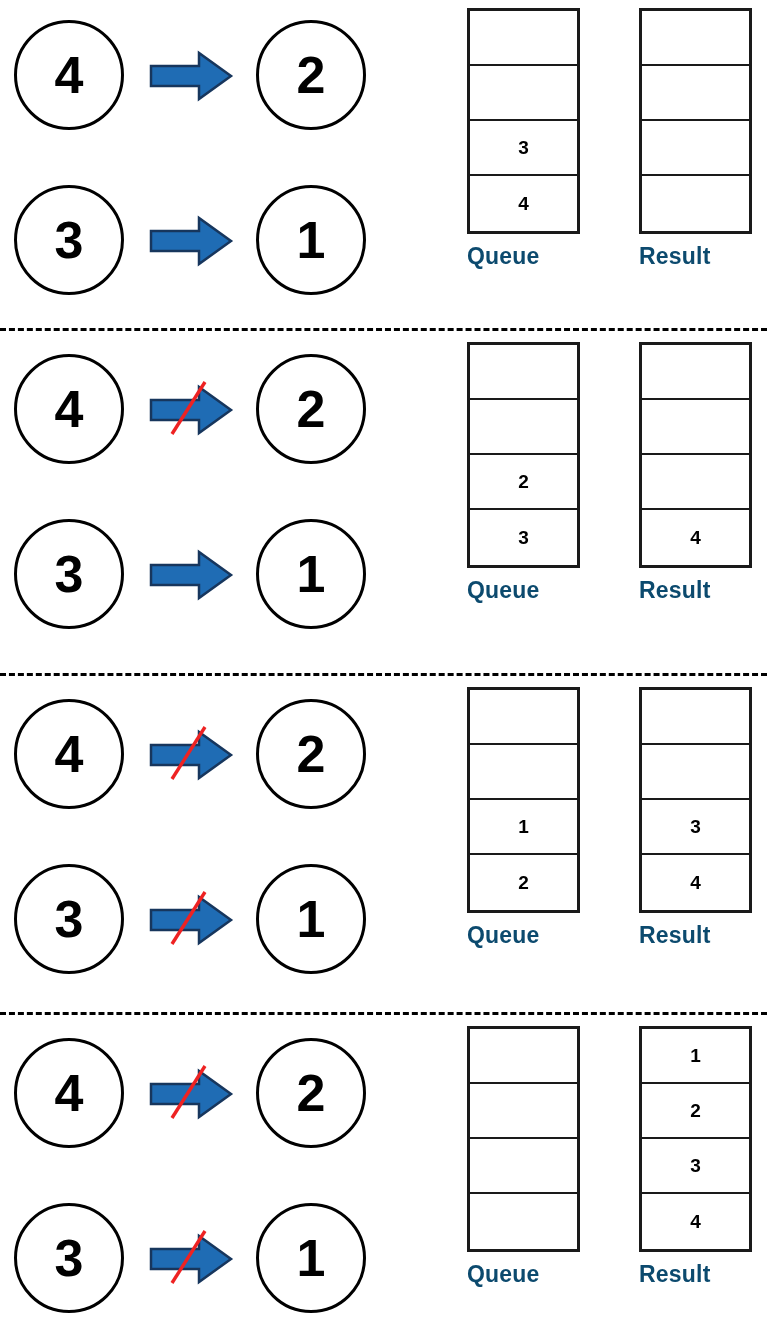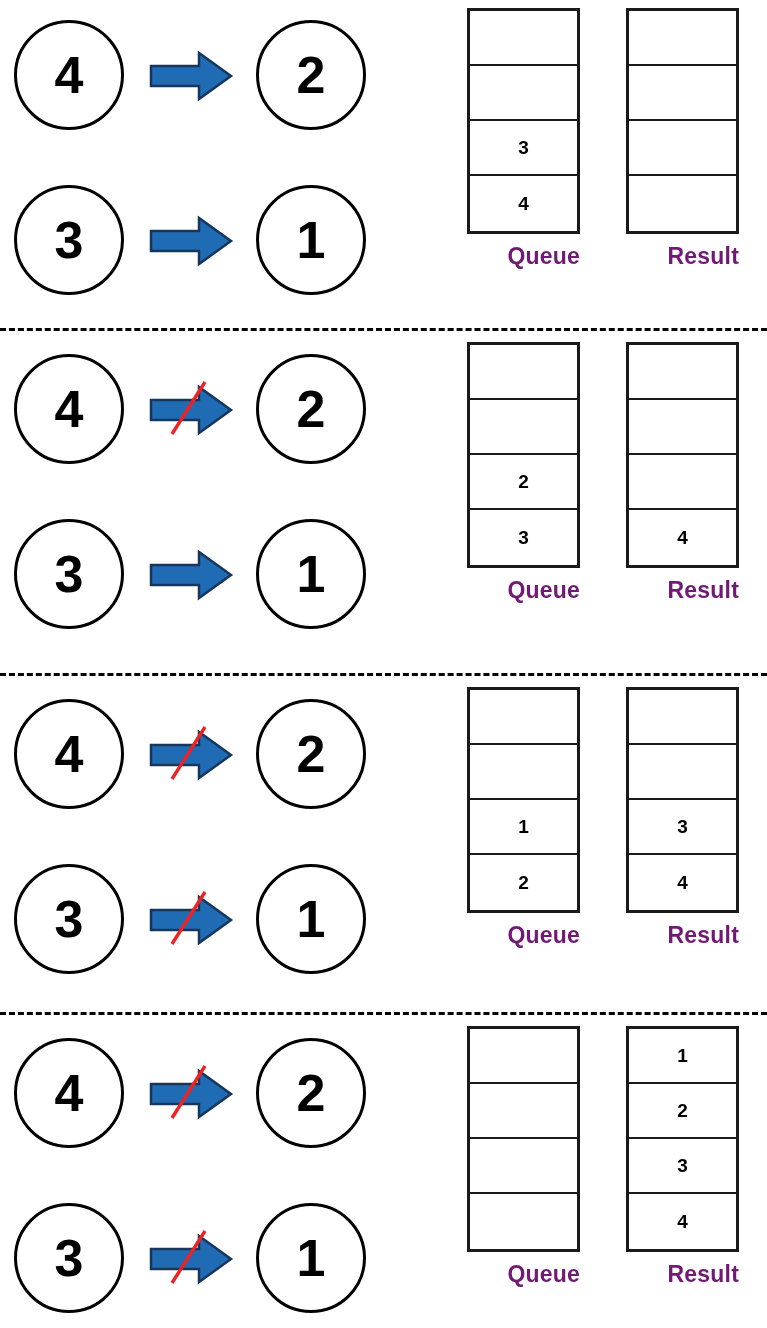--- a/index.html
+++ b/index.html
@@ -91,21 +91,21 @@
     left: 450px;
     width: 317px;
     height: 100%;
   }
   .table-block {
     position: absolute;
     top: 8px;
     width: 113px;
   }
   .table-block.queue  { left: 17px; }
-  .table-block.result { left: 176px; }
+  .table-block.result { left: 189px; }
 
   .cells {
     border: 3px solid #1a1a1a;
     box-sizing: border-box;
     background: #ffffff;
   }
   .cell {
     height: 55px;
     box-sizing: border-box;
     border-bottom: 2px solid #1a1a1a;
@@ -113,24 +113,24 @@
     align-items: center;
     justify-content: center;
     font-size: 19px;
     font-weight: 700;
     color: #000000;
   }
   .cell:last-child { border-bottom: none; }
 
   .table-caption {
     margin-top: 9px;
-    text-align: right;
+    text-align: left;
     font-size: 23px;
     font-weight: 600;
-    color: #701a75;
+    color: #0c4a6e;
     letter-spacing: 0.2px;
   }
 </style>
 </head>
 <body>
 
 <div class="stage">
     <div class="panel" style="top: 0px; height: 328px;">
       <div class="graph">
         <div class="edge-row" style="top: 18px;">

